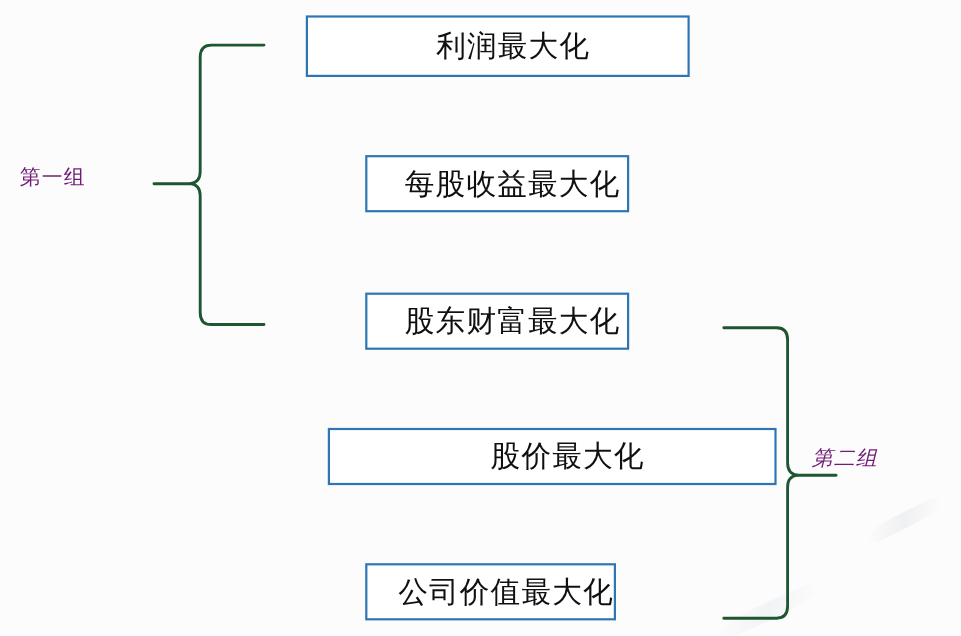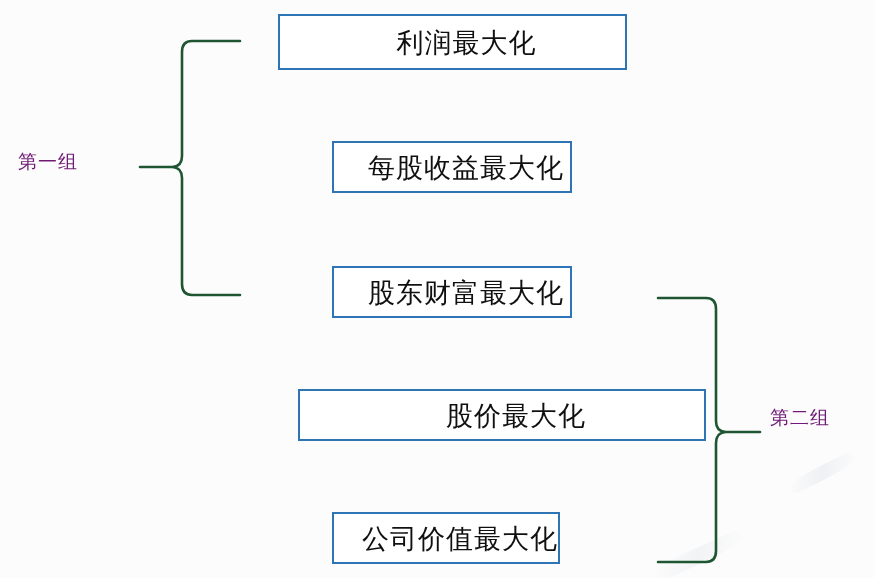--- a/index.html
+++ b/index.html
@@ -65,21 +65,21 @@
 
   .group-label {
     position: absolute;
     color: #701a75;
     font-size: 19px;
     letter-spacing: 1px;
     white-space: nowrap;
     line-height: 1;
   }
   #label-group-one { left: 18px;  top: 152px; }
-  #label-group-two { left: 770px; top: 408px; }
+  #label-group-two { left: 738px; top: 408px; font-style: italic; }
 
   .brace-svg {
     position: absolute;
     overflow: visible;
   }
   #brace-left  { left: 170px; top: 36px;  width: 80px;  height: 264px; }
   #brace-right { left: 652px; top: 292px; width: 82px;  height: 276px; }
 </style>
 </head>
 <body>

